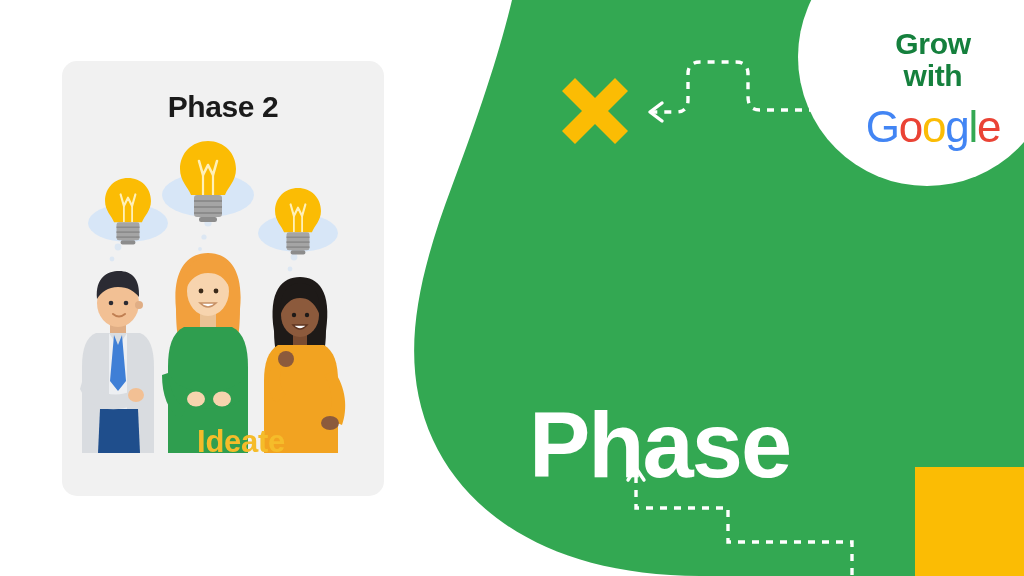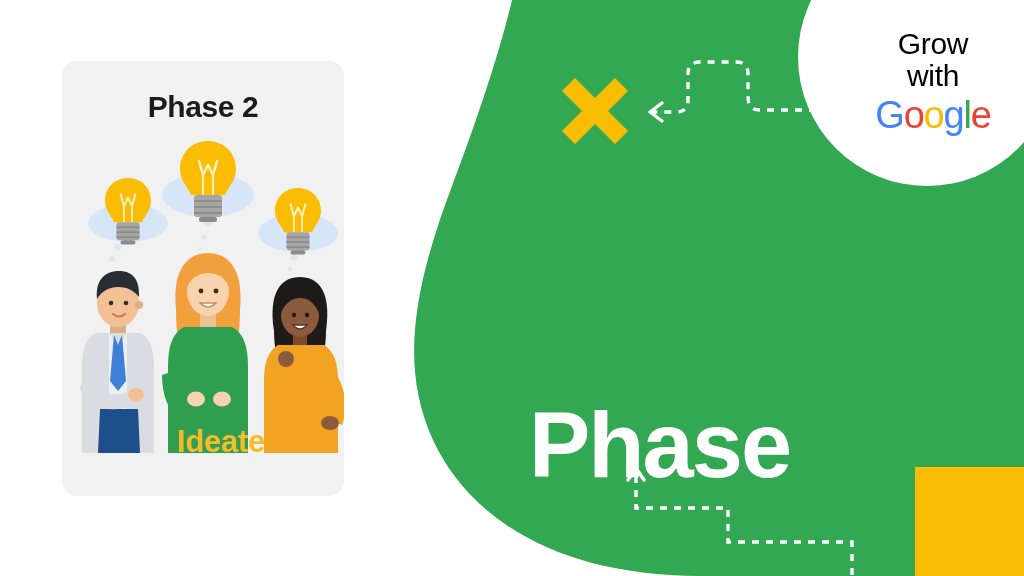--- a/index.html
+++ b/index.html
@@ -42,31 +42,31 @@
     position: absolute;
     left: 858px;
     top: 28px;
     width: 150px;
     z-index: 7;
     text-align: center;
     line-height: 1.08;
   }
   .logo-line {
     font-size: 30px;
-    font-weight: 400;
-    color: #000000;
+    font-weight: 700;
+    color: #15803d;
     letter-spacing: -0.3px;
     display: block;
   }
   .google-word {
-    font-size: 38px;
+    font-size: 44px;
     font-weight: 400;
     letter-spacing: -1.2px;
     display: block;
-    margin-top: 2px;
+    margin-top: 10px;
   }
   .google-word span { display: inline; }
 
   
   .x-mark {
     position: absolute;
     left: 562px;
     top: 78px;
     width: 66px;
     height: 66px;
@@ -106,21 +106,21 @@
     letter-spacing: -2px;
     white-space: pre;
   }
   .headline-line { display: block; }
 
   
   .card {
     position: absolute;
     left: 62px;
     top: 61px;
-    width: 282px;
+    width: 322px;
     height: 435px;
     background: #F1F1F1;
     border-radius: 15px;
     z-index: 3;
     overflow: hidden;
   }
   .card-title {
     position: absolute;
     left: 0; right: 0;
     top: 29px;

